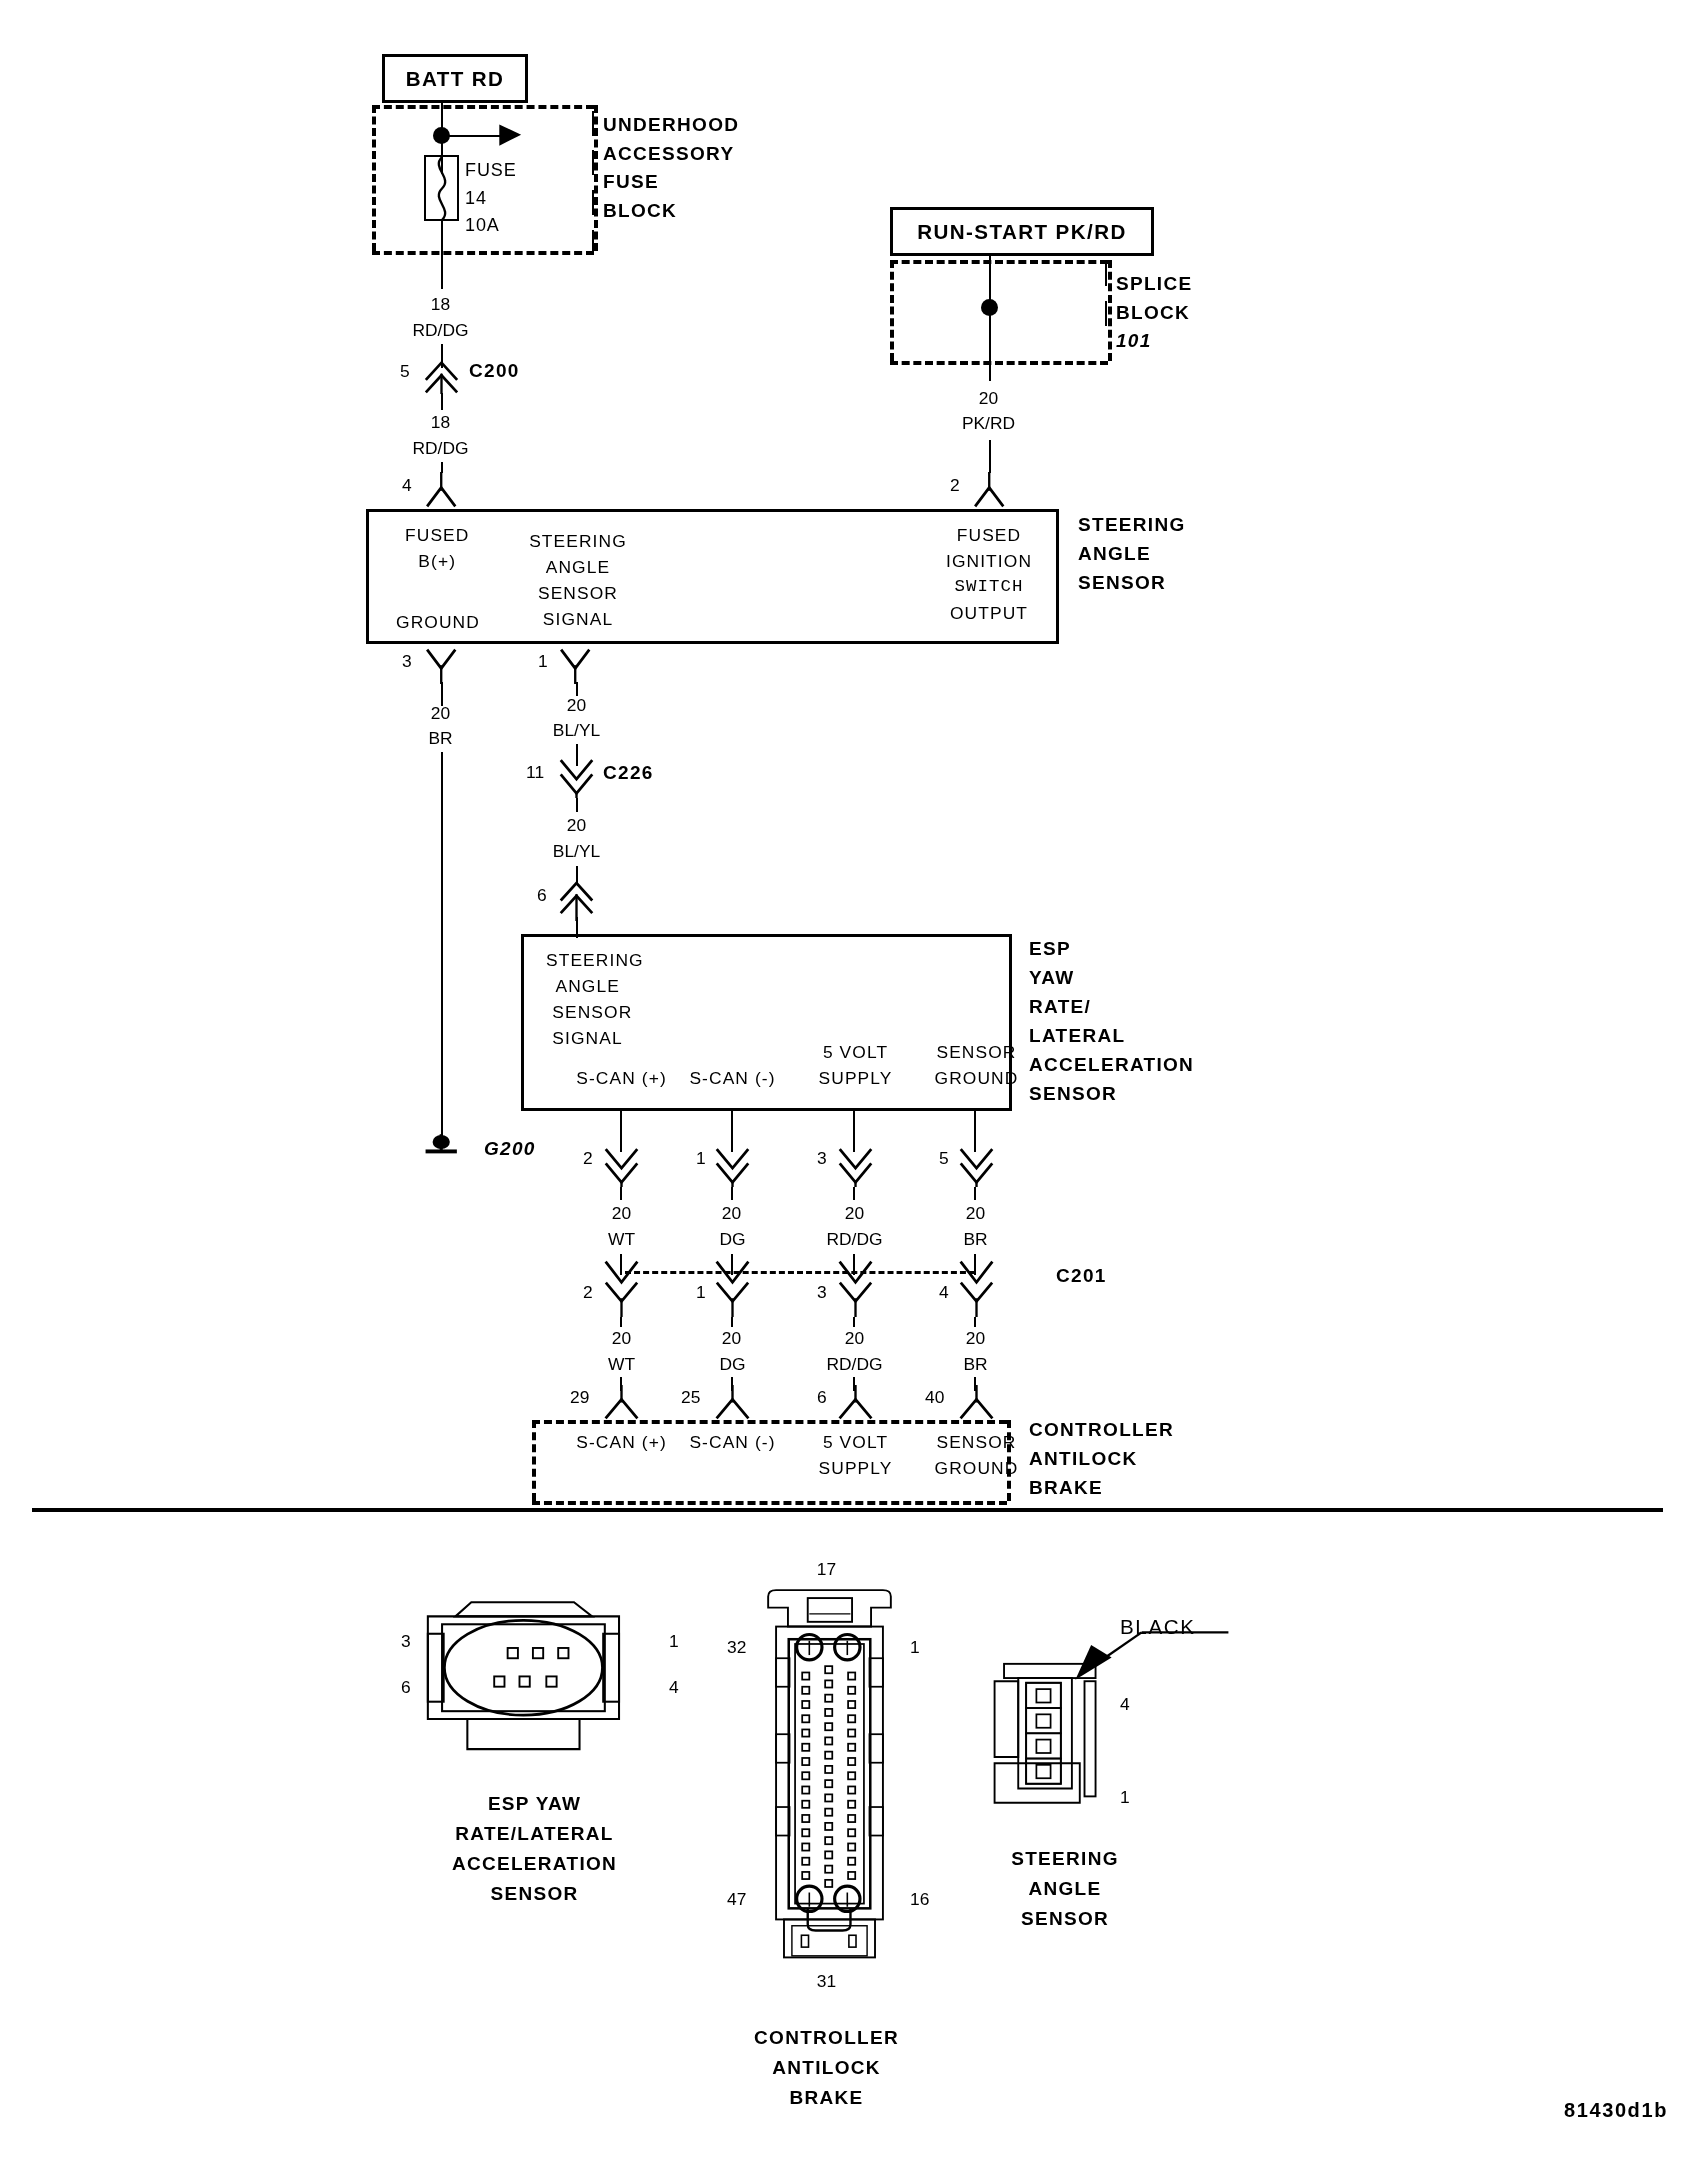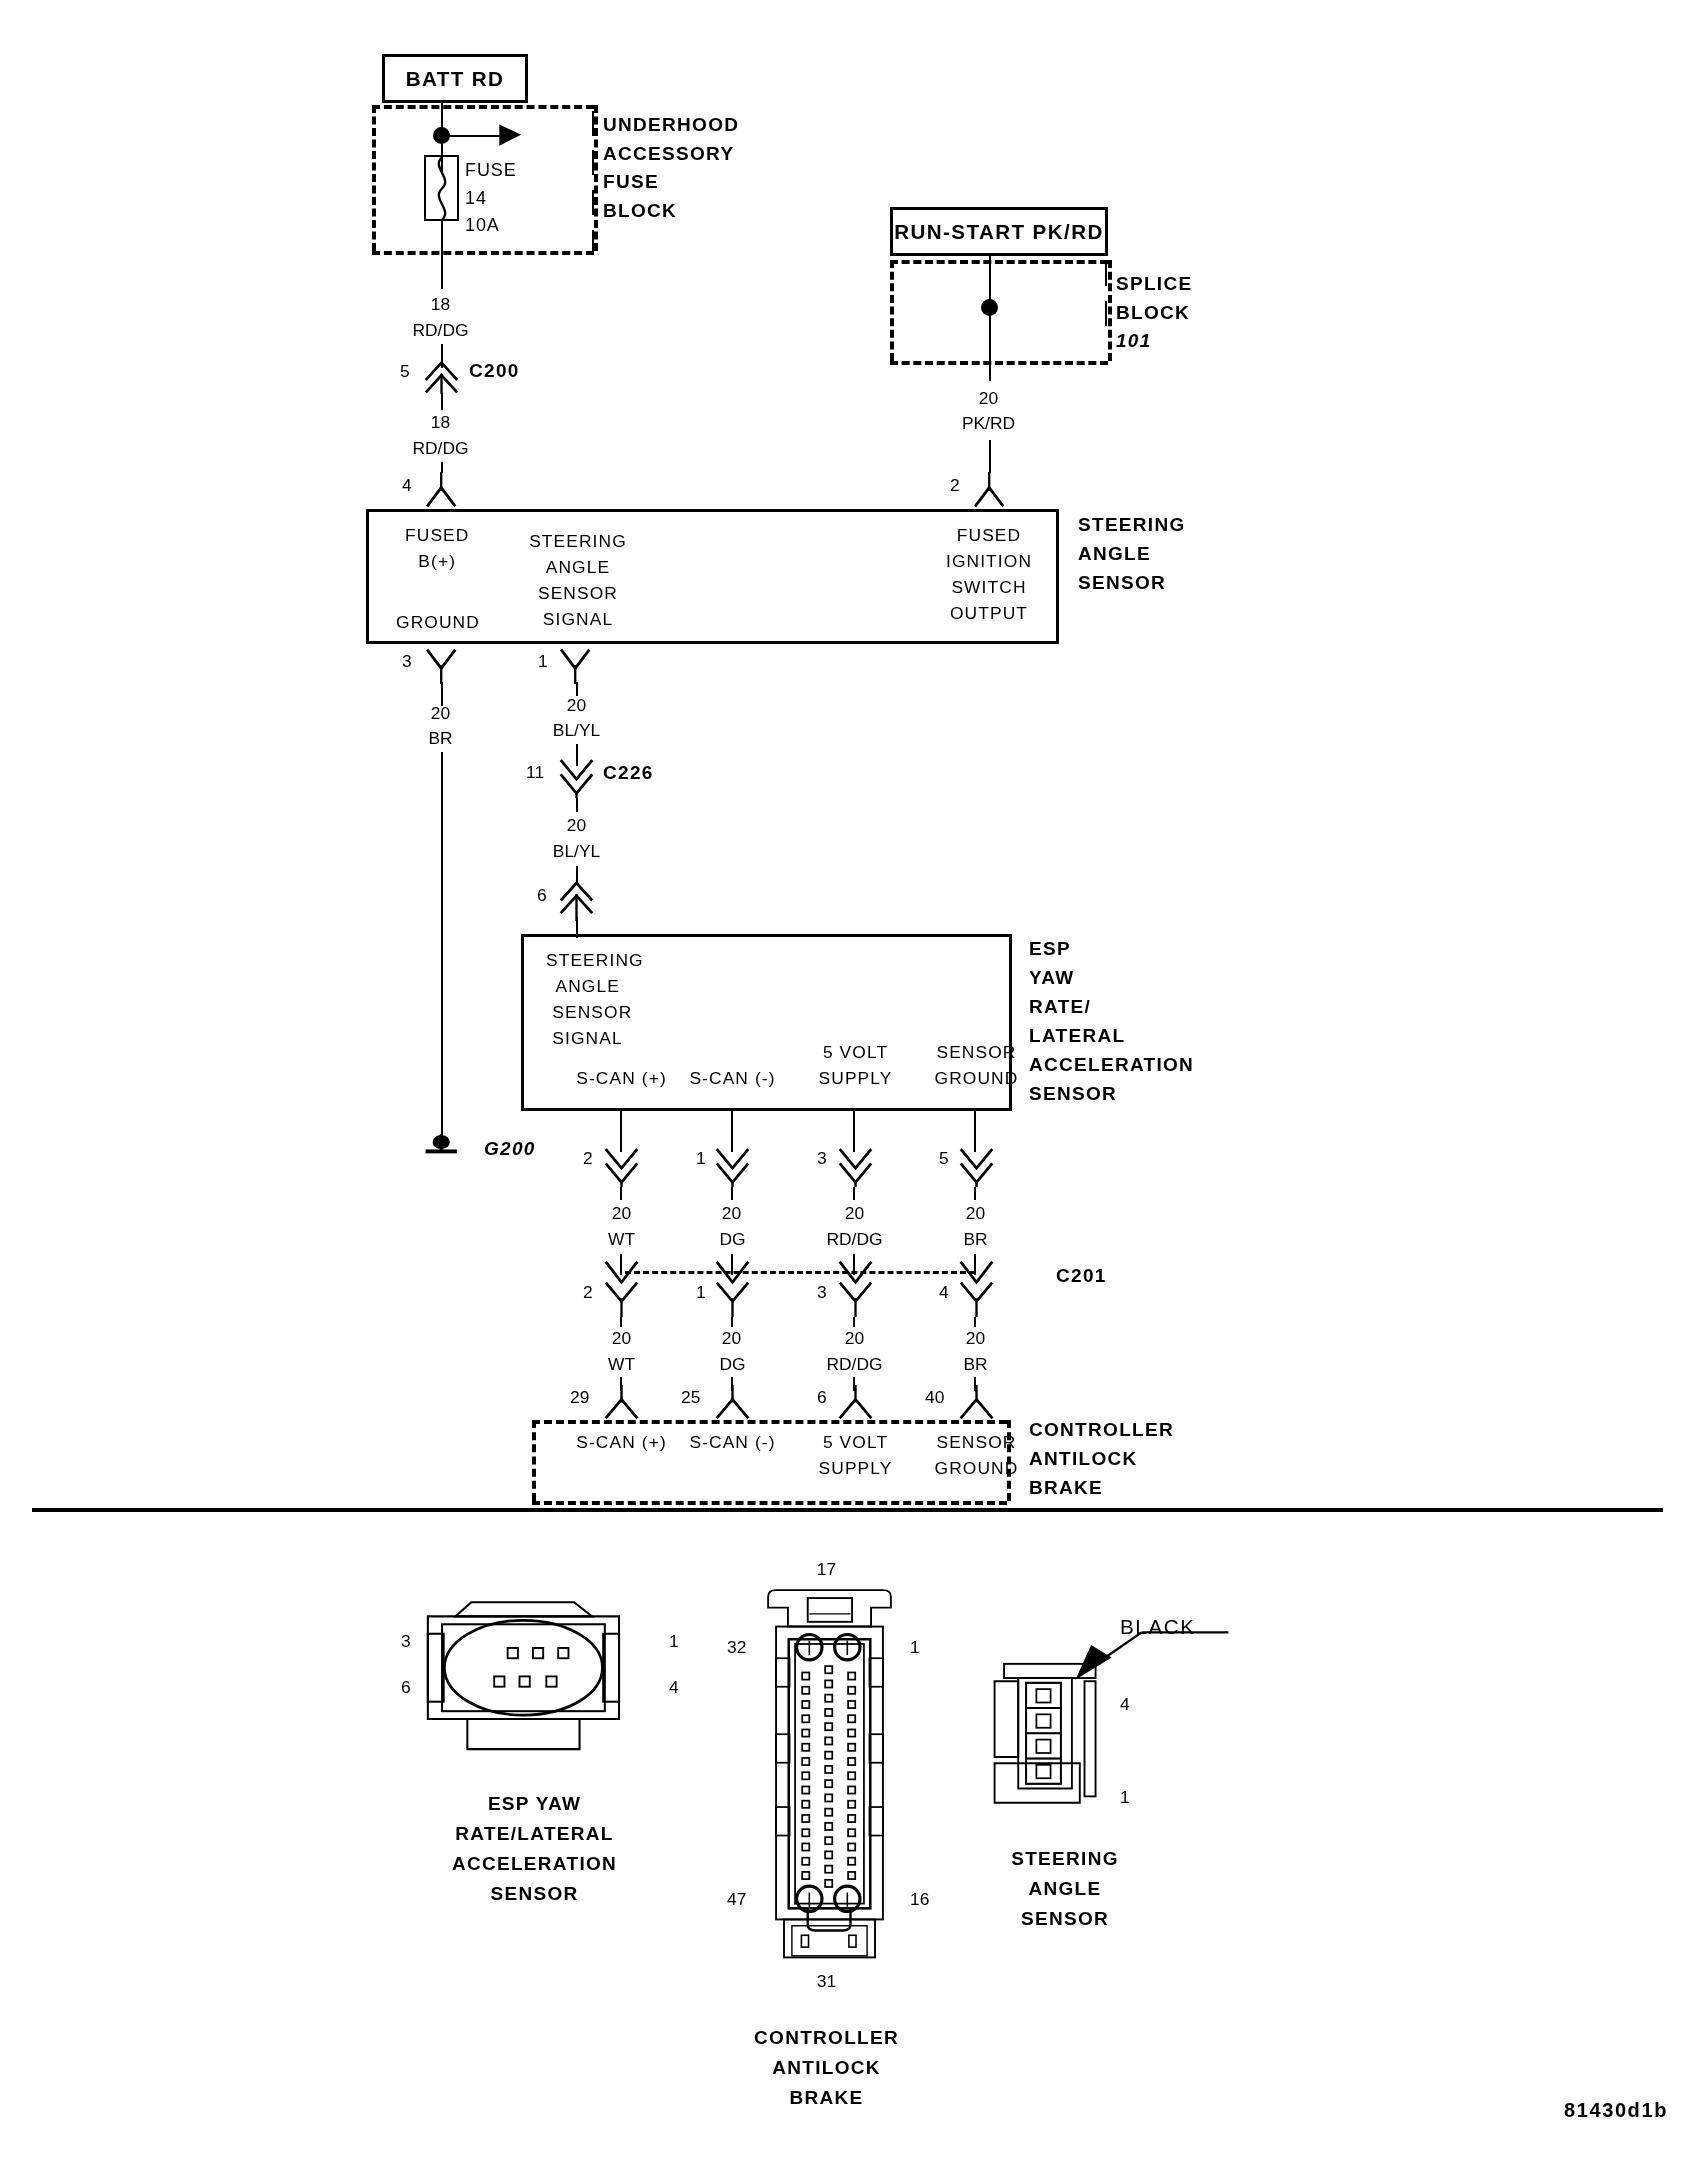--- a/index.html
+++ b/index.html
@@ -85,21 +85,21 @@
 <div class="abs num ctr" style="left:417px;top:412px;width:47px;">18</div>
 <div class="abs num ctr" style="left:405px;top:438px;width:71px;">RD/DG</div>
 
 <div class="abs vline" style="left:441px;top:462px;height:11px;"></div>
 <svg class="abs" style="left:426px;top:472px;width:32px;height:36px;" viewBox="0 0 40 46" width="32" height="36">
   <path d="M1 44 L19 20 L37 44" stroke="#000" stroke-width="3.5" fill="none"></path>
   <line x1="19" y1="0" x2="19" y2="24" stroke="#000" stroke-width="3"></line>
 </svg>
 <div class="abs num" style="left:402px;top:475px;">4</div>
 
-<div class="abs titlebox" style="left:890px;top:207px;width:218px;height:49px;">
+<div class="abs titlebox" style="left:890px;top:207px;width:264px;height:49px;">
   <span class="bold-lg">RUN-START PK/RD</span>
 </div>
 
 <div class="abs" style="left:890px;top:260px;width:218px;height:101px;">
   <div class="abs dash-t" style="left:0;top:0;width:218px;height:0;"></div>
   <div class="abs dash-b" style="left:0;top:101px;width:218px;height:0;"></div>
   <div class="abs dash-l" style="left:0;top:0;height:101px;width:0;"></div>
   <div class="abs dash-r" style="left:218px;top:0;height:101px;width:0;"></div>
 </div>
 <div class="abs" style="left:1116px;top:270px;">
@@ -131,21 +131,21 @@
 <div class="abs lbl-sm" style="left:396px;top:612px;">GROUND</div>
 <div class="abs lbl-sm ctr" style="left:507px;top:528px;width:142px;">
   <div style="line-height:26px;">STEERING</div>
   <div style="line-height:26px;">ANGLE</div>
   <div style="line-height:26px;">SENSOR</div>
   <div style="line-height:26px;">SIGNAL</div>
 </div>
 <div class="abs lbl-sm ctr" style="left:918px;top:522px;width:142px;">
   <div style="line-height:26px;">FUSED</div>
   <div style="line-height:26px;">IGNITION</div>
-  <div style="line-height:26px;">SWITCH</div>
+  <div style="line-height:26px;font-family:Liberation Mono, monospace;">SWITCH</div>
   <div style="line-height:26px;">OUTPUT</div>
 </div>
 <div class="abs" style="left:1078px;top:510px;">
   <div class="bold" style="line-height:29px;">STEERING</div>
   <div class="bold" style="line-height:29px;">ANGLE</div>
   <div class="bold" style="line-height:29px;">SENSOR</div>
 </div>
 
 <svg class="abs" style="left:426px;top:648px;width:32px;height:36px;" viewBox="0 0 40 46" width="32" height="36">
   <path d="M1 2 L19 26 L37 2" stroke="#000" stroke-width="3.5" fill="none"></path>

